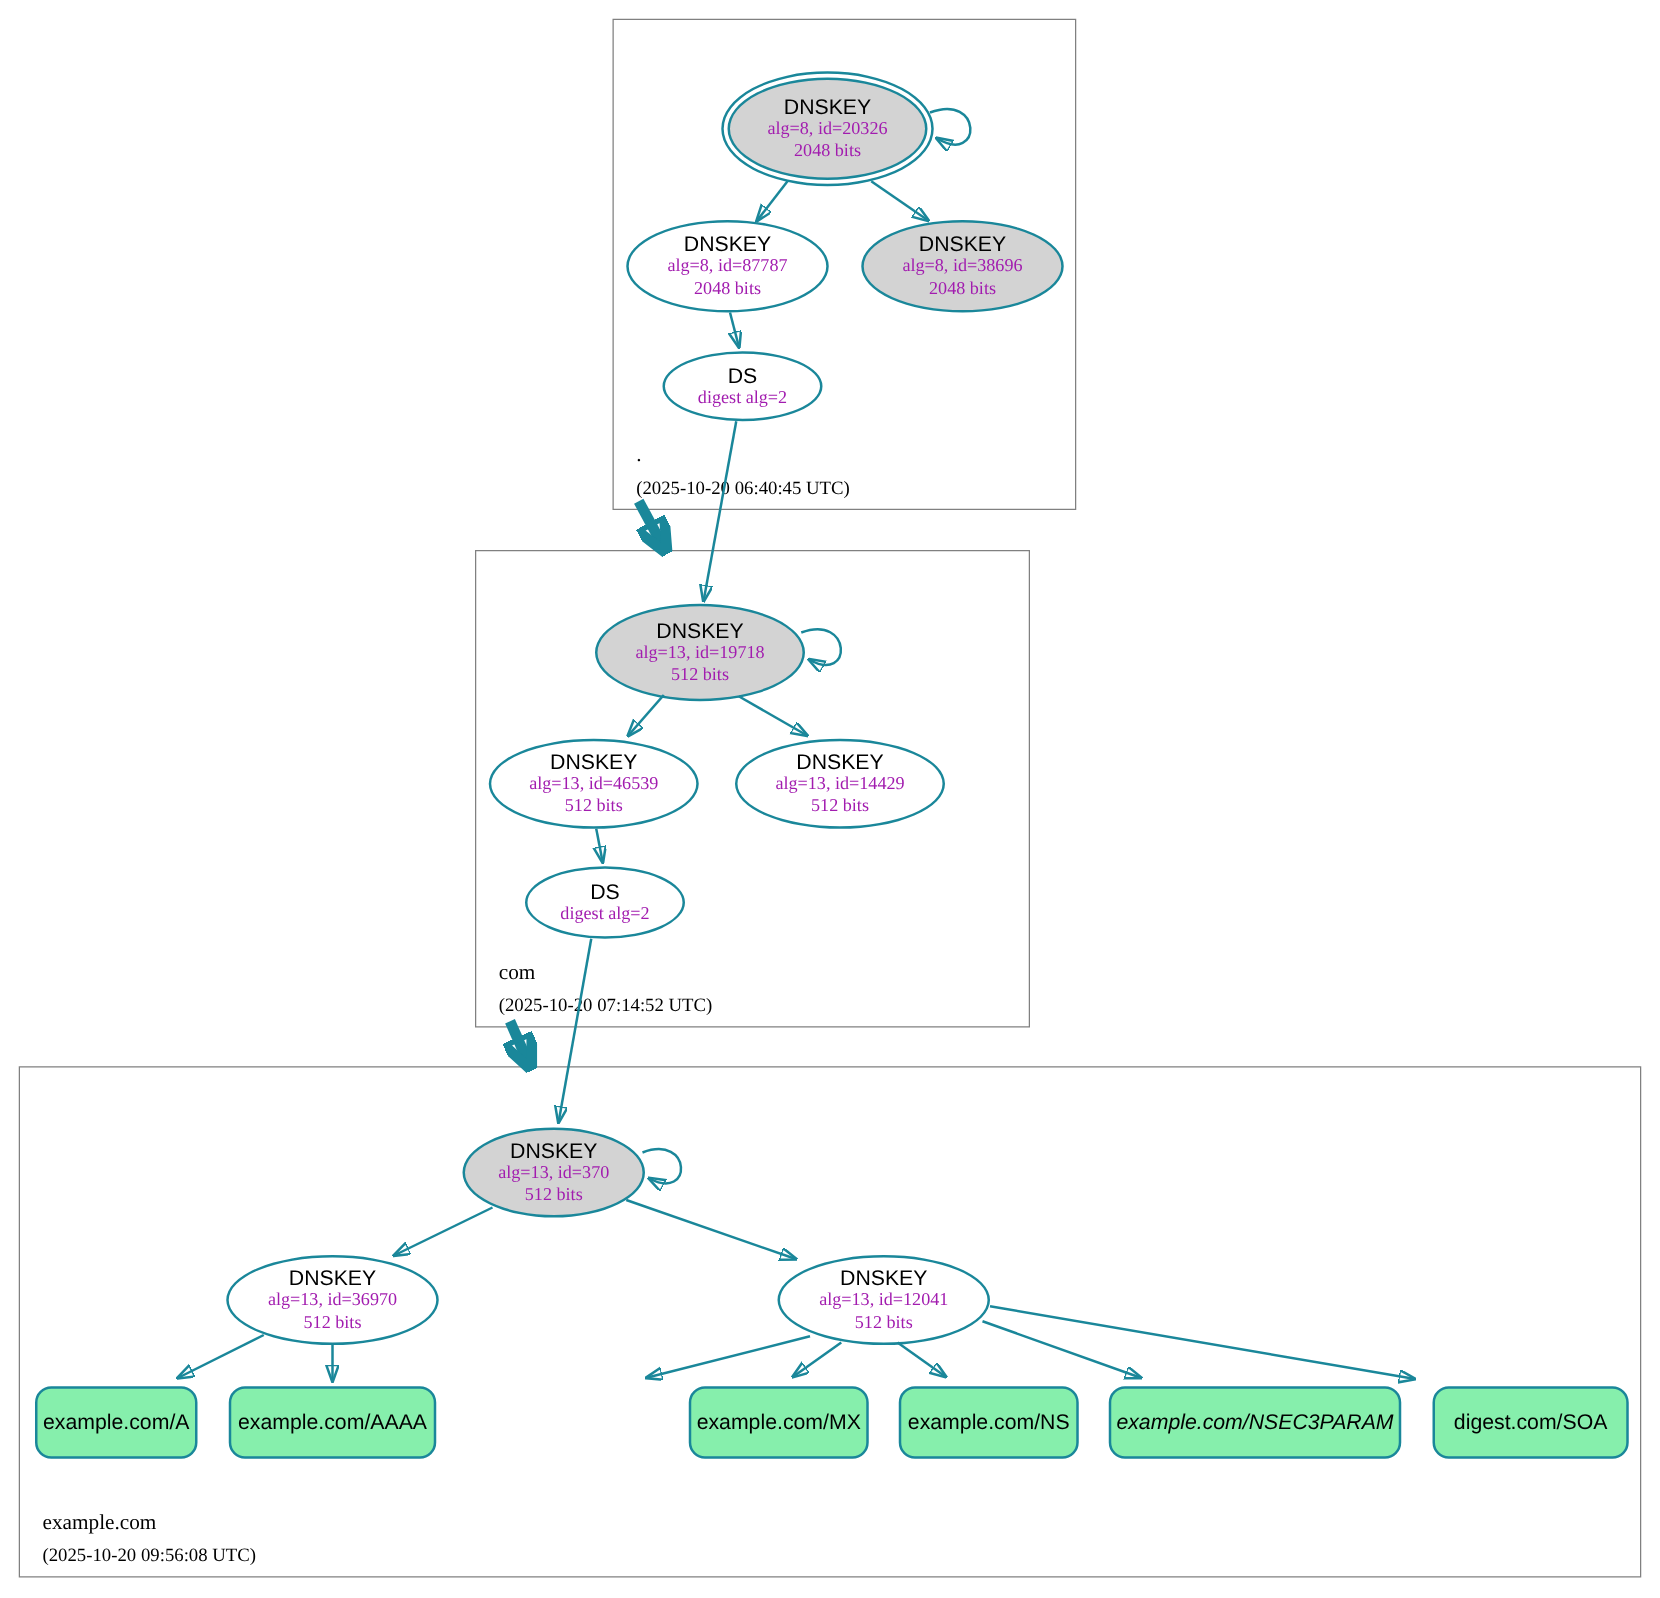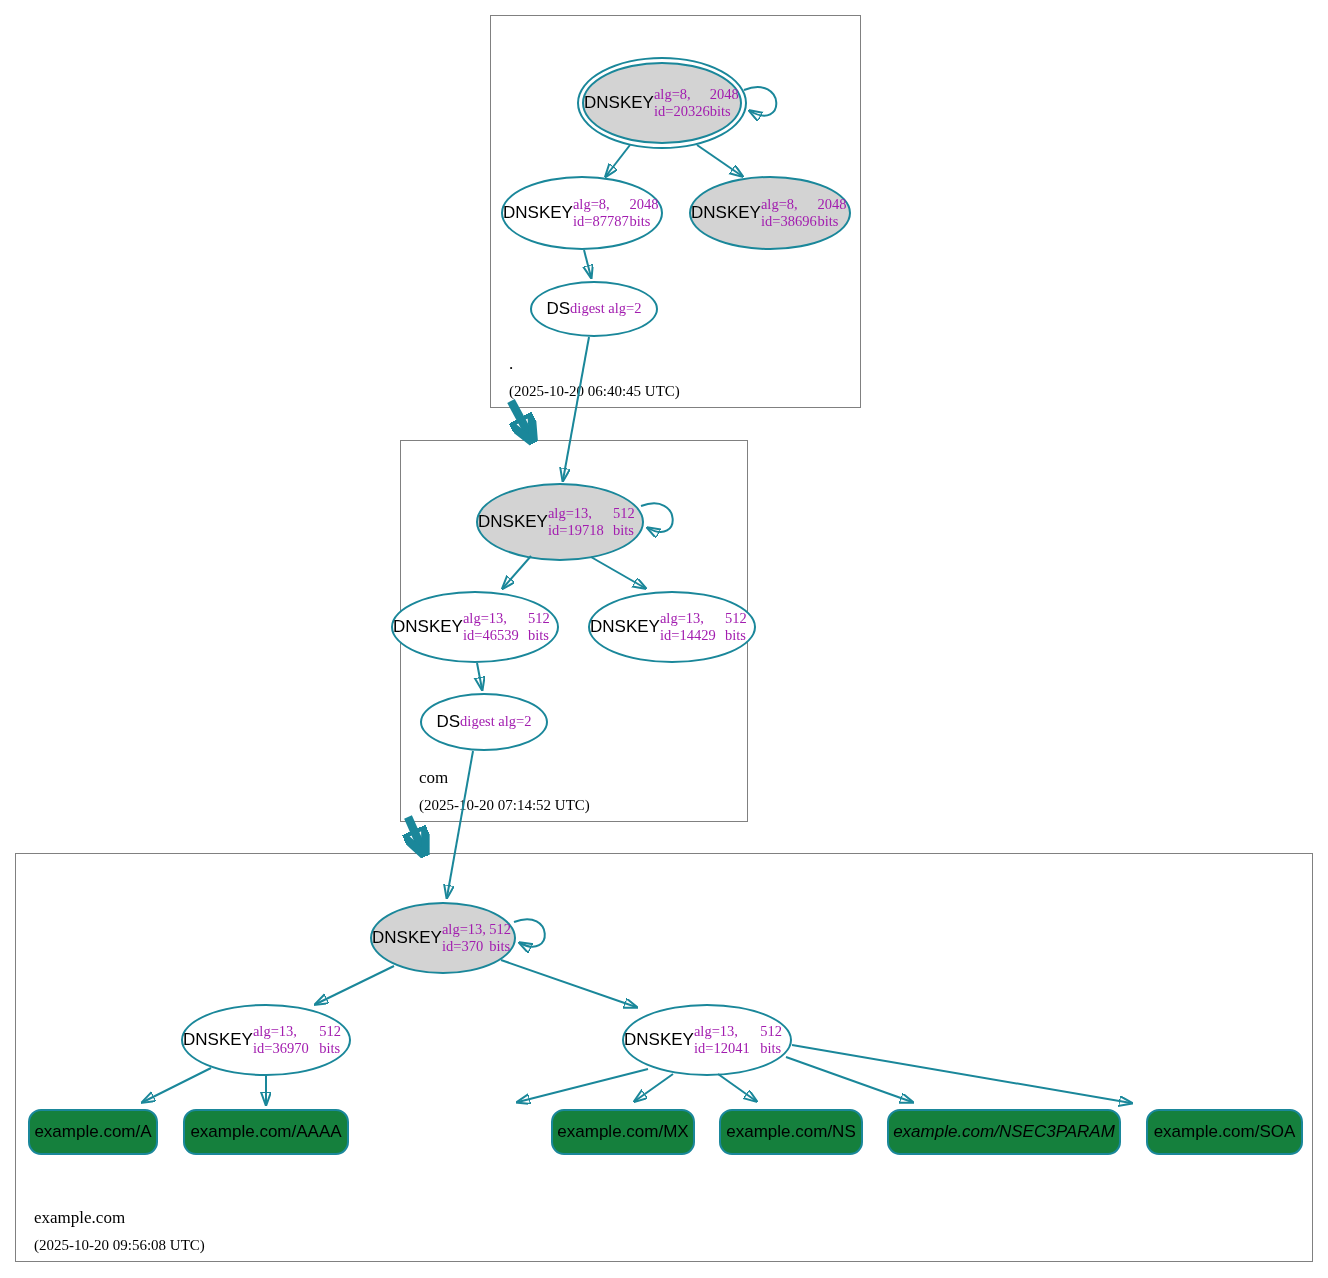--- a/index.html
+++ b/index.html
@@ -18,51 +18,51 @@
   .zname{
     position:absolute;left:18px;bottom:33px;font:17px "Liberation Serif", serif;color:#000;white-space:nowrap;
   }
   .zts{
     position:absolute;left:18px;bottom:7px;font:15px "Liberation Serif", serif;color:#000;white-space:nowrap;text-align:center;
   }
   .node{position:absolute;box-sizing:border-box;z-index:3;}
   .ell{border-radius:50%;}
   .node .ring{
     position:absolute;inset:0;border-radius:50%;
-    display:flex;flex-direction:row;align-items:center;justify-content:center;
-    text-align:left;
+    display:flex;flex-direction:column;align-items:center;justify-content:center;
+    text-align:right;
   }
   .node.white{border:2px solid var(--teal);background:#fff;}
   .node.gray{border:2.6px solid var(--teal);background:var(--gray-fill);}
   .node.double{border:2.6px solid var(--teal);background:#fff;}
   .node.double .ring{inset:3px;border:2.6px solid var(--teal);background:var(--gray-fill);}
   .nt{font:17px "Liberation Sans", sans-serif;color:#000;line-height:1.15;}
   .ns{font:14.5px "Liberation Serif", serif;color:#a21caf;line-height:1.2;}
   .rr{
-    position:absolute;top:1109px;height:46px;box-sizing:border-box;z-index:3;
-    border:2px solid var(--teal);border-radius:13px;background:#15803d;
+    position:absolute;top:1109px;height:58px;box-sizing:border-box;z-index:3;
+    border:2px solid var(--teal);border-radius:13px;background:#86efac;
     display:flex;align-items:center;justify-content:center;
     font:17px "Liberation Sans", sans-serif;color:#000;white-space:nowrap;
   }
   #edges{position:absolute;inset:0;z-index:6;pointer-events:none;}
   #edges path{stroke:var(--teal);fill:none;}
   .e{stroke-width:2px;}
   .et{stroke-width:8.5px;}
 </style>
 </head>
 <body>
 
 <div id="canvas">
 
   <div class="zone" style="left:490px;top:15px;width:371px;height:393px;">
     <div class="zname">.</div>
     <div class="zts">(2025-10-20 06:40:45 UTC)</div>
   </div>
 
-  <div class="zone" style="left:400px;top:440px;width:348px;height:382px;">
+  <div class="zone" style="left:380px;top:440px;width:444px;height:382px;">
     <div class="zname">com</div>
     <div class="zts">(2025-10-20 07:14:52 UTC)</div>
   </div>
 
   <div class="zone" style="left:15px;top:853px;width:1298px;height:409px;">
     <div class="zname">example.com</div>
     <div class="zts">(2025-10-20 09:56:08 UTC)</div>
   </div>
 
   <div class="node ell double" style="left:577px;top:57px;width:170px;height:92px;">
@@ -149,21 +149,21 @@
       <div class="ns">alg=13, id=12041</div>
       <div class="ns">512 bits</div>
     </div>
   </div>
 
   <div class="rr" style="left:28px;width:130px;">example.com/A</div>
   <div class="rr" style="left:183px;width:166px;text-align:center;">example.com/AAAA</div>
   <div class="rr" style="left:551px;width:144px;">example.com/MX</div>
   <div class="rr" style="left:719px;width:144px;">example.com/NS</div>
   <div class="rr" style="left:887px;width:234px;font-style:italic;">example.com/NSEC3PARAM</div>
-  <div class="rr" style="left:1146px;width:157px;">example.com/SOA</div>
+  <div class="rr" style="left:1146px;width:157px;">digest.com/SOA</div>
 
   <svg id="edges" width="1328" height="1278" viewBox="0 0 1328 1278">
     <defs>
       <marker id="ah" markerWidth="7" markerHeight="6" refX="6" refY="2.5" orient="auto">
         <path d="M0,0 L7,2.5 L0,5 z" fill="#1a879a" stroke="none"></path>
       </marker>
       <marker id="ahBig" markerWidth="3.4" markerHeight="3" refX="2.7" refY="1.5" orient="auto">
         <path d="M0,0 L3.4,1.5 L0,3 z" fill="#1a879a" stroke="none"></path>
       </marker>
     </defs>

